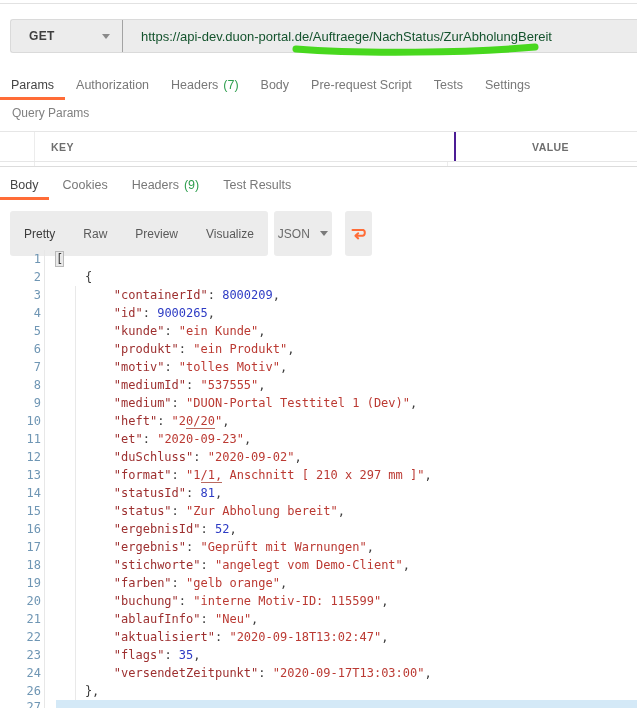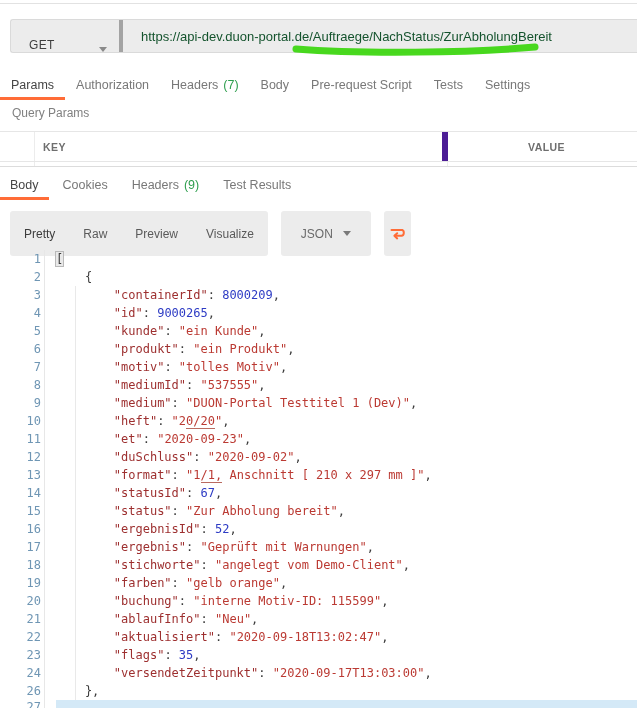--- a/index.html
+++ b/index.html
@@ -6,22 +6,22 @@
   html,body { background:#ffffff; }
   body { font-family:"Liberation Sans", sans-serif; }
   .stage { position:relative; width:637px; height:722px; overflow:hidden; background:#fff; }
 
   .top-hairline { position:absolute; top:3px; left:0; right:0; height:1px; background:#e2e2e2; }
 
   
   .url-bar { position:absolute; top:19px; left:10px; right:0; height:34px;
              background:#ececec; border:1px solid #dadada; border-right:none;
              border-radius:3px 0 0 3px; display:flex; align-items:stretch; }
-  .method-select { width:112px; display:flex; align-items:flex-end; justify-content:space-between;
-                   padding:0 12px 0 18px; border-right:4px solid #a3a3a3; cursor:pointer; }
+  .method-select { width:112px; display:flex; align-items:center; justify-content:space-between;
+                   padding:0 12px 0 18px; border-right:1px solid #a3a3a3; cursor:pointer;font-weight:bold; }
   .method-label { font-size:12px; color:#3e3e3e; letter-spacing:.3px; }
   .chev { width:0; height:0; border-left:4.5px solid transparent; border-right:4.5px solid transparent;
           border-top:5px solid #8a8a8a; }
   .url-input { flex:1; display:flex; align-items:center; padding-left:18px;
                font-size:13px; color:#14532d; white-space:nowrap; overflow:hidden; }
 
   .marker-svg { position:absolute; left:0; top:0; pointer-events:none; }
 
   
   .tab-row { position:absolute; left:0; display:flex; align-items:center; }
@@ -36,36 +36,36 @@
   #resp-tabs .tab { padding:0 10px; margin-right:4px; }
 
   .qp-label { position:absolute; top:106px; left:12px; font-size:12px; color:#808080; }
 
   
   .qp-table { position:absolute; top:131px; left:0; right:0; }
   .qp-head { display:flex; height:31px; border-top:1px solid #e6e6e6; border-bottom:1px solid #e6e6e6;
              align-items:center; }
   .qp-cell-cb  { width:35px; height:100%; border-right:1px solid #ececec; }
   .qp-cell-key { width:413px; height:100%; display:flex; align-items:center; padding-left:8px;
-                 border-right:6px solid #4c1d95; }
+                 border-right:2px solid #4c1d95;margin-left:8px; }
   .qp-cell-val { flex:1; height:100%; display:flex; align-items:center; padding-left:8px;justify-content:center; }
   .qp-col { font-size:10.5px; font-weight:bold; color:#6e6e6e; letter-spacing:.4px; }
   .qp-sliver { display:flex; height:4px; }
   .qp-sliver .a { width:35px; border-right:1px solid #ececec; }
   .qp-sliver .b { width:413px; border-right:1px solid #ececec; }
 
   .section-divider { position:absolute; top:166px; left:0; right:0; height:1px; background:#dcdcdc; }
 
   
   .view-bar { position:absolute; top:211px; left:10px; height:45px; display:flex; align-items:stretch; }
   .seg { display:flex; background:#ececec; border-radius:3px; }
   .seg .vbtn { display:flex; align-items:center; padding:0 14px; font-size:12px; color:#5a5a5a; cursor:pointer; }
   .seg .vbtn.active { color:#3c3c3c; }
-  .lang-dd { margin-left:13px; background:#ececec; border-radius:3px; display:flex; align-items:center;
-             padding:0 20px; cursor:pointer; }
+  .lang-dd { margin-left:6px; background:#ececec; border-radius:3px; display:flex; align-items:center;
+             padding:0 4px; cursor:pointer; }
   .lang-dd .lbl { font-size:12px; color:#6a6a6a; margin-right:10px; }
   .lang-dd .chev { border-top-color:#7a7a7a; }
   .wrap-btn { margin-left:13px; width:27px; background:#ececec; border-radius:3px;
               display:flex; align-items:center; justify-content:center; cursor:pointer; }
 
   
   .editor { position:absolute; top:250px; left:0; right:0; bottom:0;
             font-family:"DejaVu Sans Mono", monospace; font-size:12px; overflow:hidden; }
   .indent-guide { position:absolute; left:75px; top:36px; width:1px; height:414px; background:#e9e9e9; }
   .code-row { display:flex; height:18px; line-height:18px; }
@@ -247,21 +247,21 @@
           <span class="code"><span class="p">        </span><span class="k">"duSchluss"</span><span class="p">: </span><span class="s">"</span><span class="s">2020-09-02</span><span class="s">"</span><span class="p">,</span></span>
         </div>
         <div class="code-row">
           <span class="ln">13</span>
           <span class="gut-sep"></span>
           <span class="code"><span class="p">        </span><span class="k">"format"</span><span class="p">: </span><span class="s">"</span><span class="s">1</span><span class="s u">/1,</span><span class="s"> Anschnitt [ 210 x 297 mm ]</span><span class="s">"</span><span class="p">,</span></span>
         </div>
         <div class="code-row">
           <span class="ln">14</span>
           <span class="gut-sep"></span>
-          <span class="code"><span class="p">        </span><span class="k">"statusId"</span><span class="p">: </span><span class="n">67</span><span class="p">,</span></span>
+          <span class="code"><span class="p">        </span><span class="k">"statusId"</span><span class="p">: </span><span class="n">81</span><span class="p">,</span></span>
         </div>
         <div class="code-row">
           <span class="ln">15</span>
           <span class="gut-sep"></span>
           <span class="code"><span class="p">        </span><span class="k">"status"</span><span class="p">: </span><span class="s">"</span><span class="s">Zur Abholung bereit</span><span class="s">"</span><span class="p">,</span></span>
         </div>
         <div class="code-row">
           <span class="ln">16</span>
           <span class="gut-sep"></span>
           <span class="code"><span class="p">        </span><span class="k">"ergebnisId"</span><span class="p">: </span><span class="n">52</span><span class="p">,</span></span>

